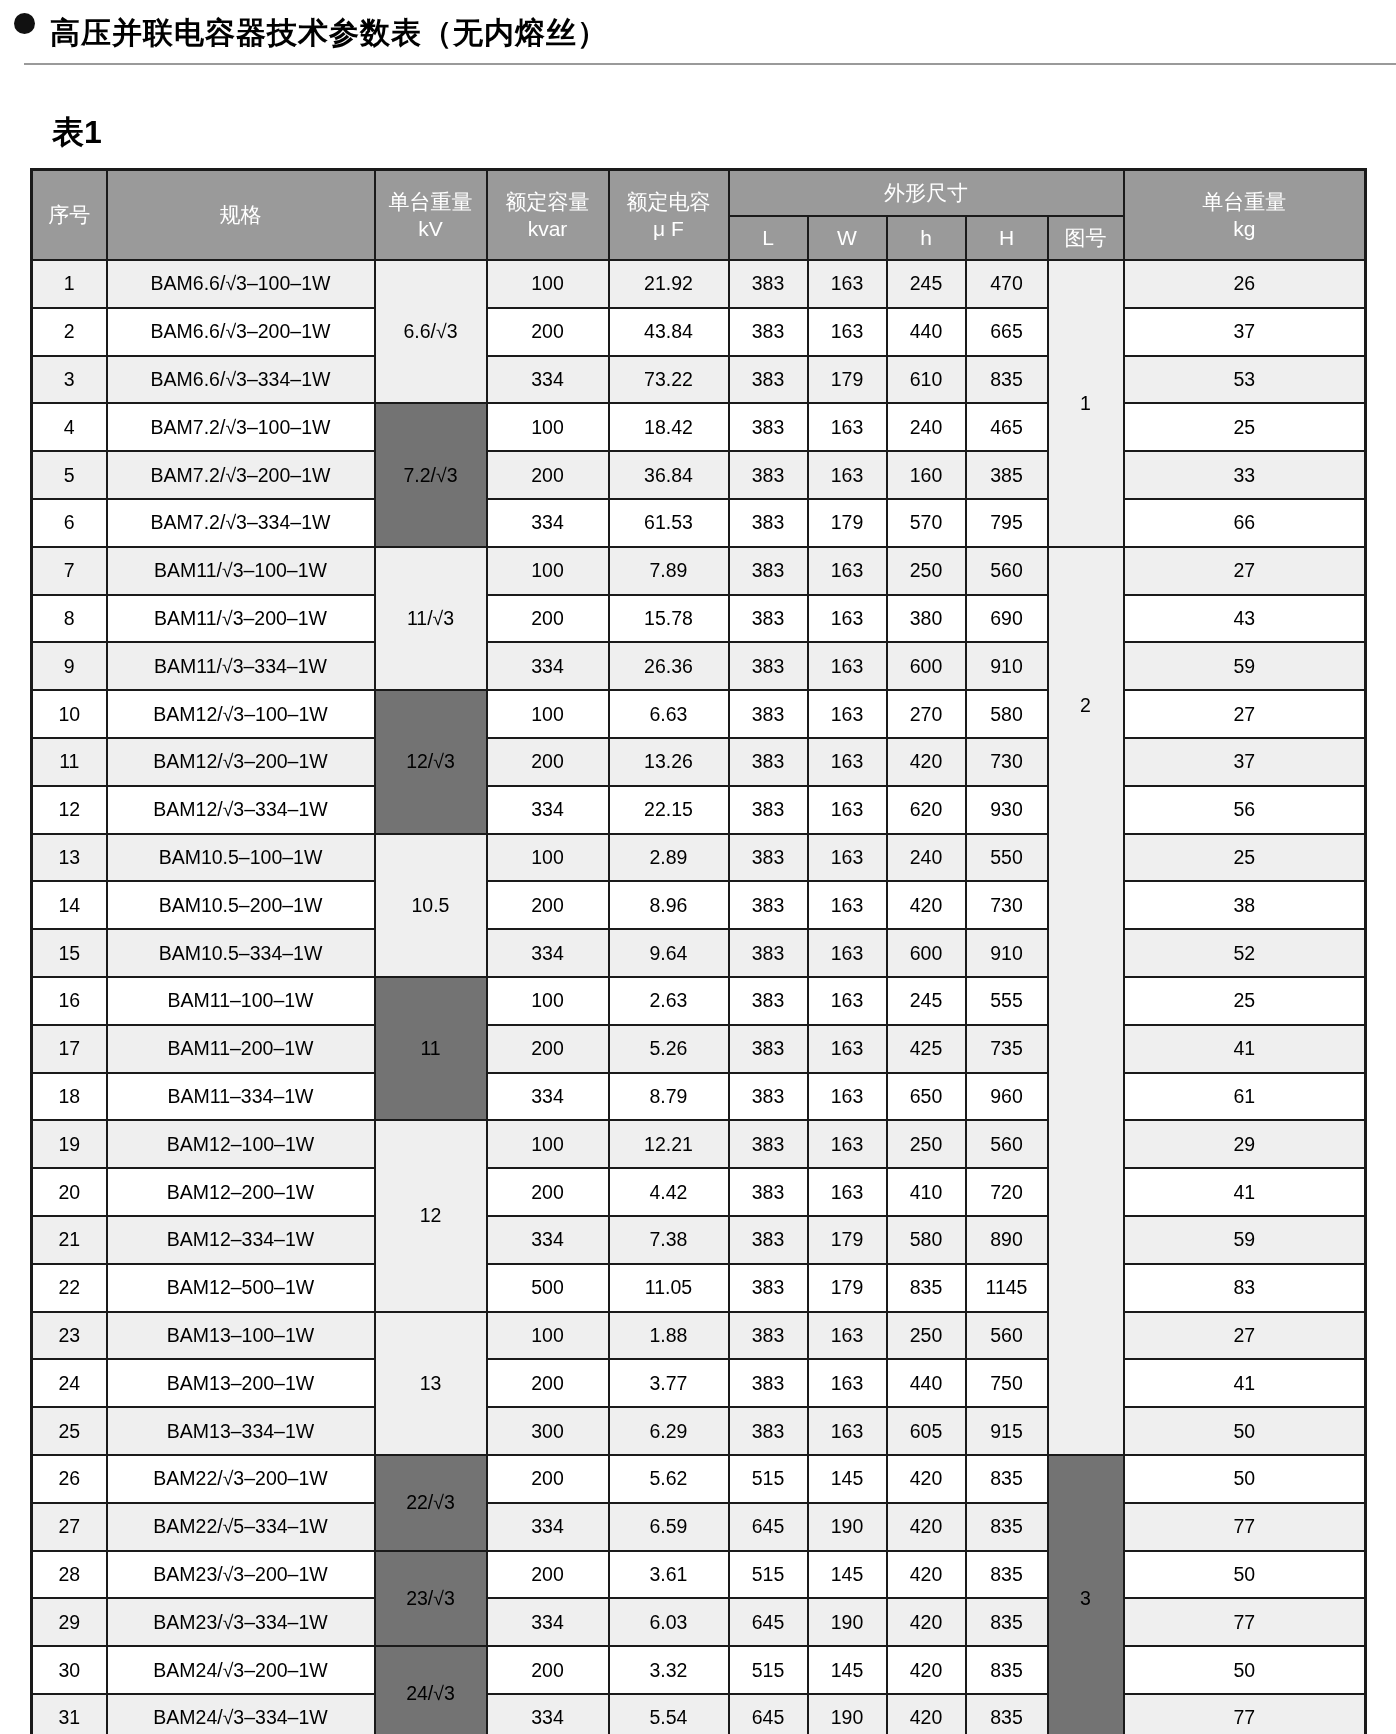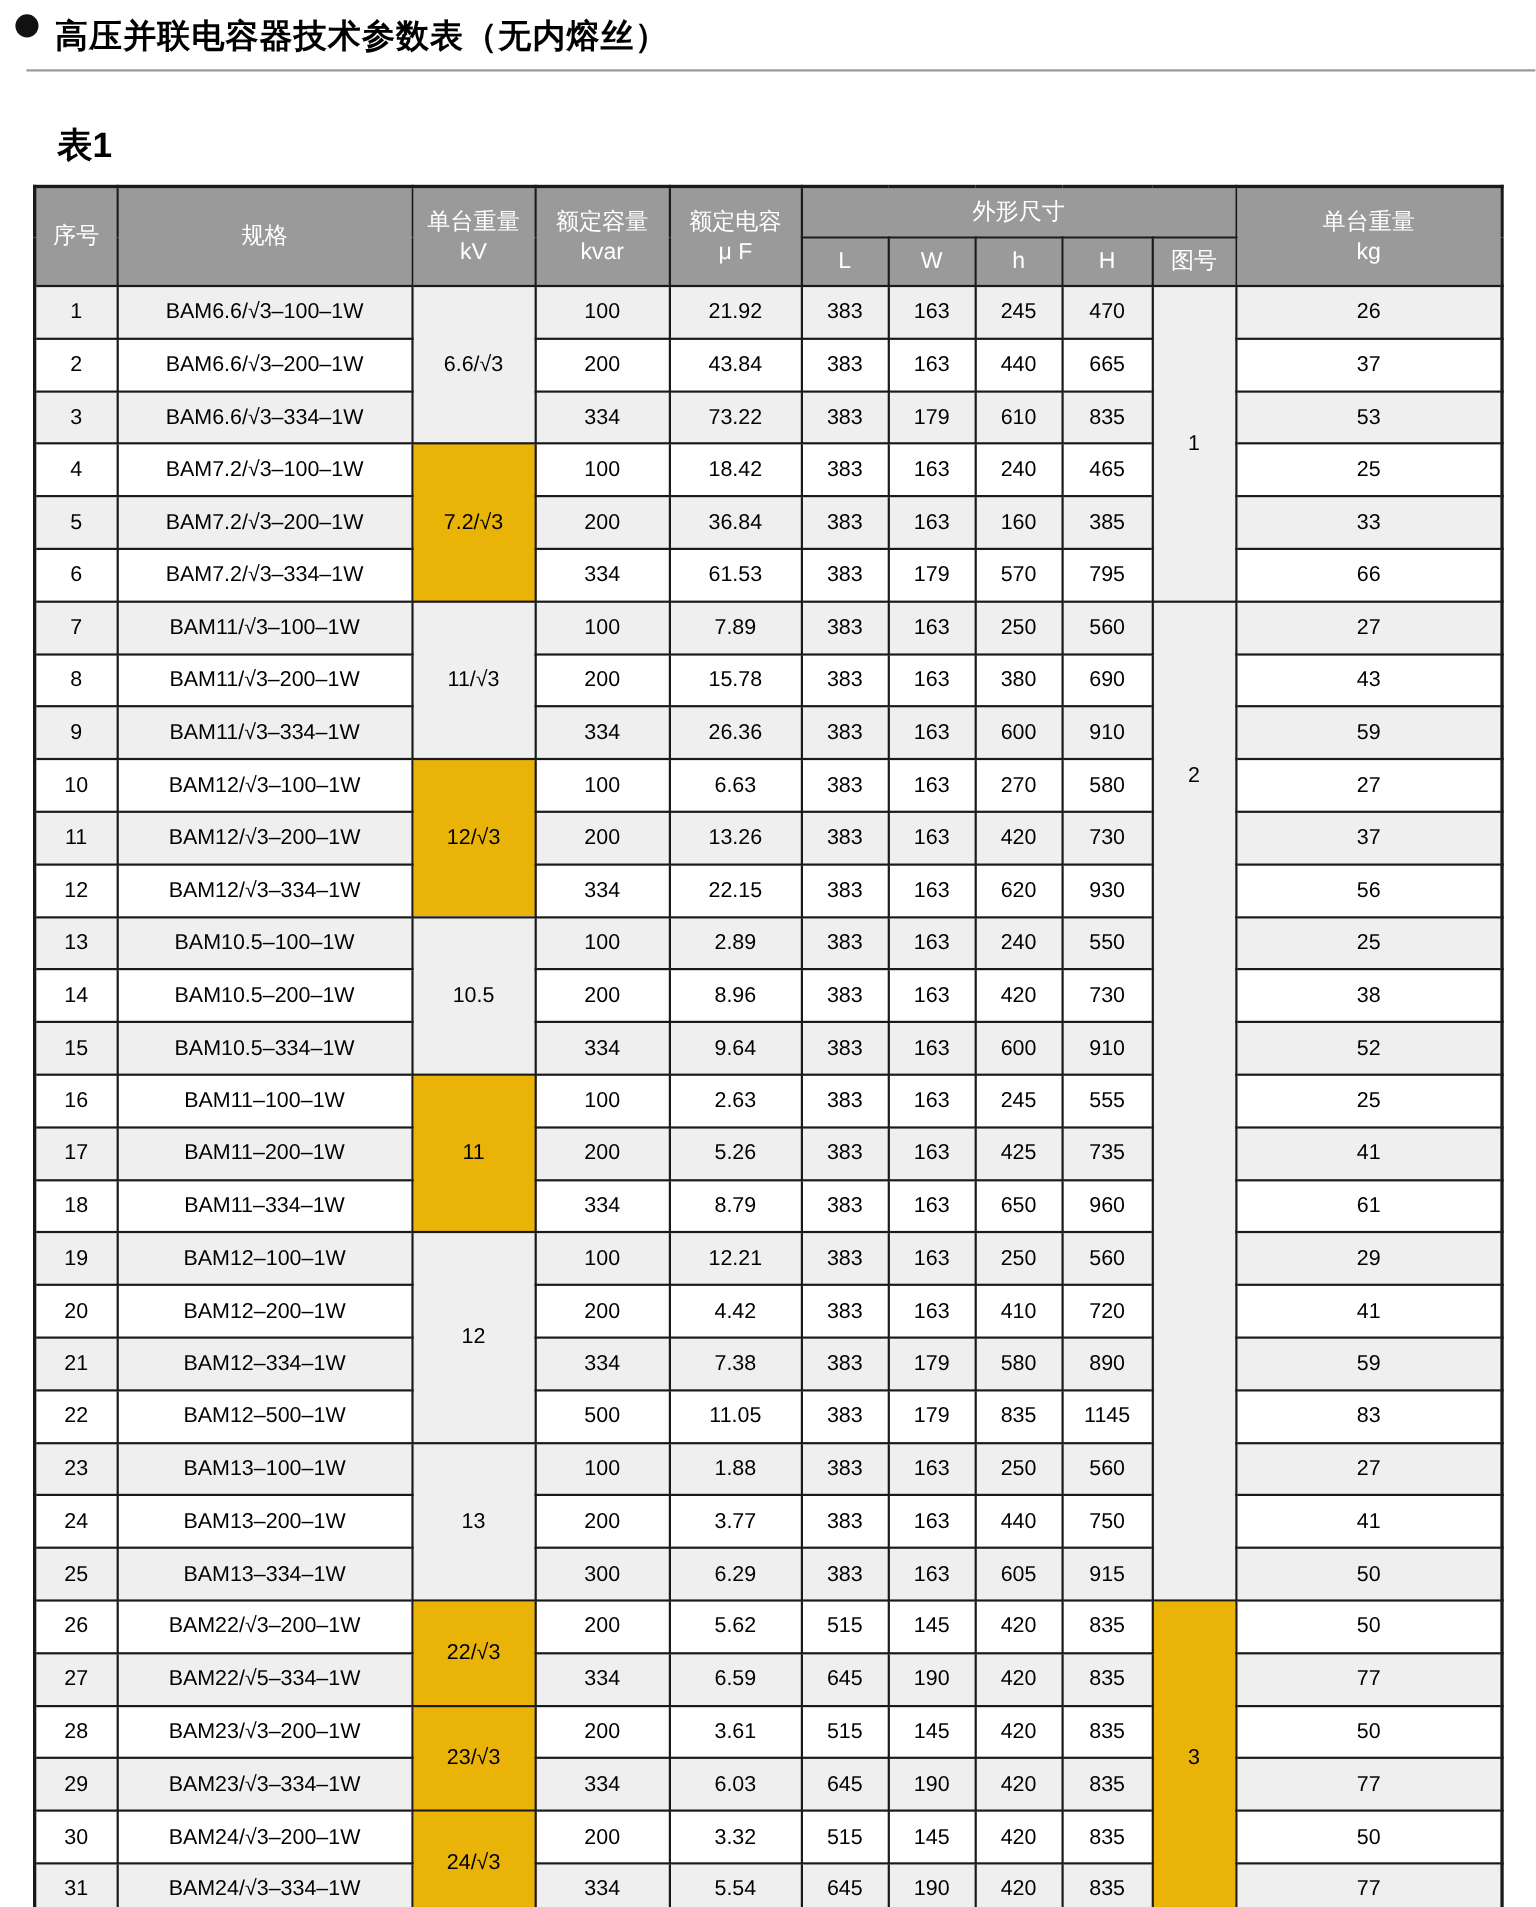--- a/index.html
+++ b/index.html
@@ -28,21 +28,21 @@
     padding:0; overflow:hidden; white-space:nowrap;
   }
   .spec-table thead th {
     background:#9a9a9a; color:#ffffff;
     font-weight:normal; font-size:21px; line-height:1.3;
   }
   .spec-table thead tr.h1 th { height:44px; }
   .spec-table thead tr.h2 th { height:42px; }
   .spec-table tbody td { font-size:19.5px; height:45.8px; background:#ffffff; }
   .spec-table tbody tr.odd td { background:#efefef; }
-  .spec-table tbody td.merge { background:#eab308; }     
+  .spec-table tbody td.merge { background:#737373; }     
   .spec-table tbody td.fig-top { vertical-align:top; padding-top:146px; } 
 </style>
 </head>
 <body>
 
 <div class="title-bar">
   <span class="bullet"></span>
   <h1 class="page-title">高压并联电容器技术参数表（无内熔丝）</h1>
 </div>
 <div class="title-rule"></div>

